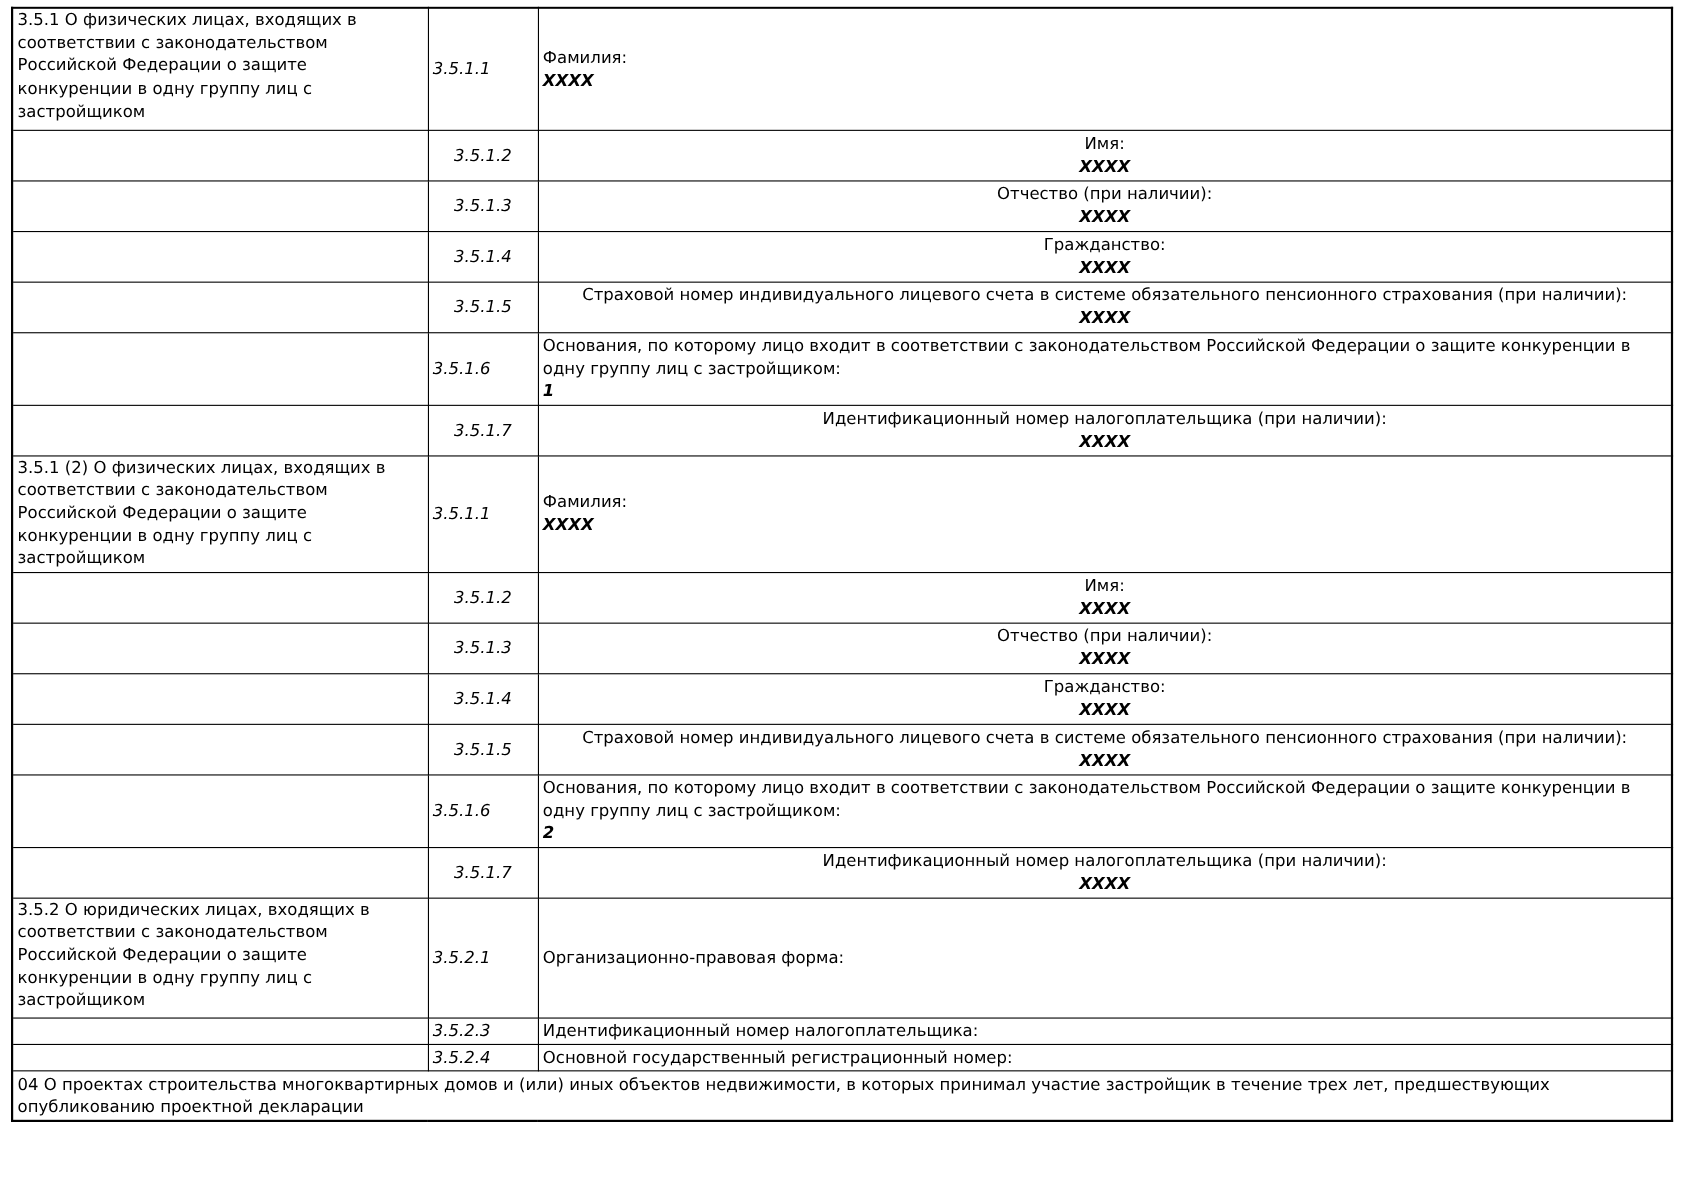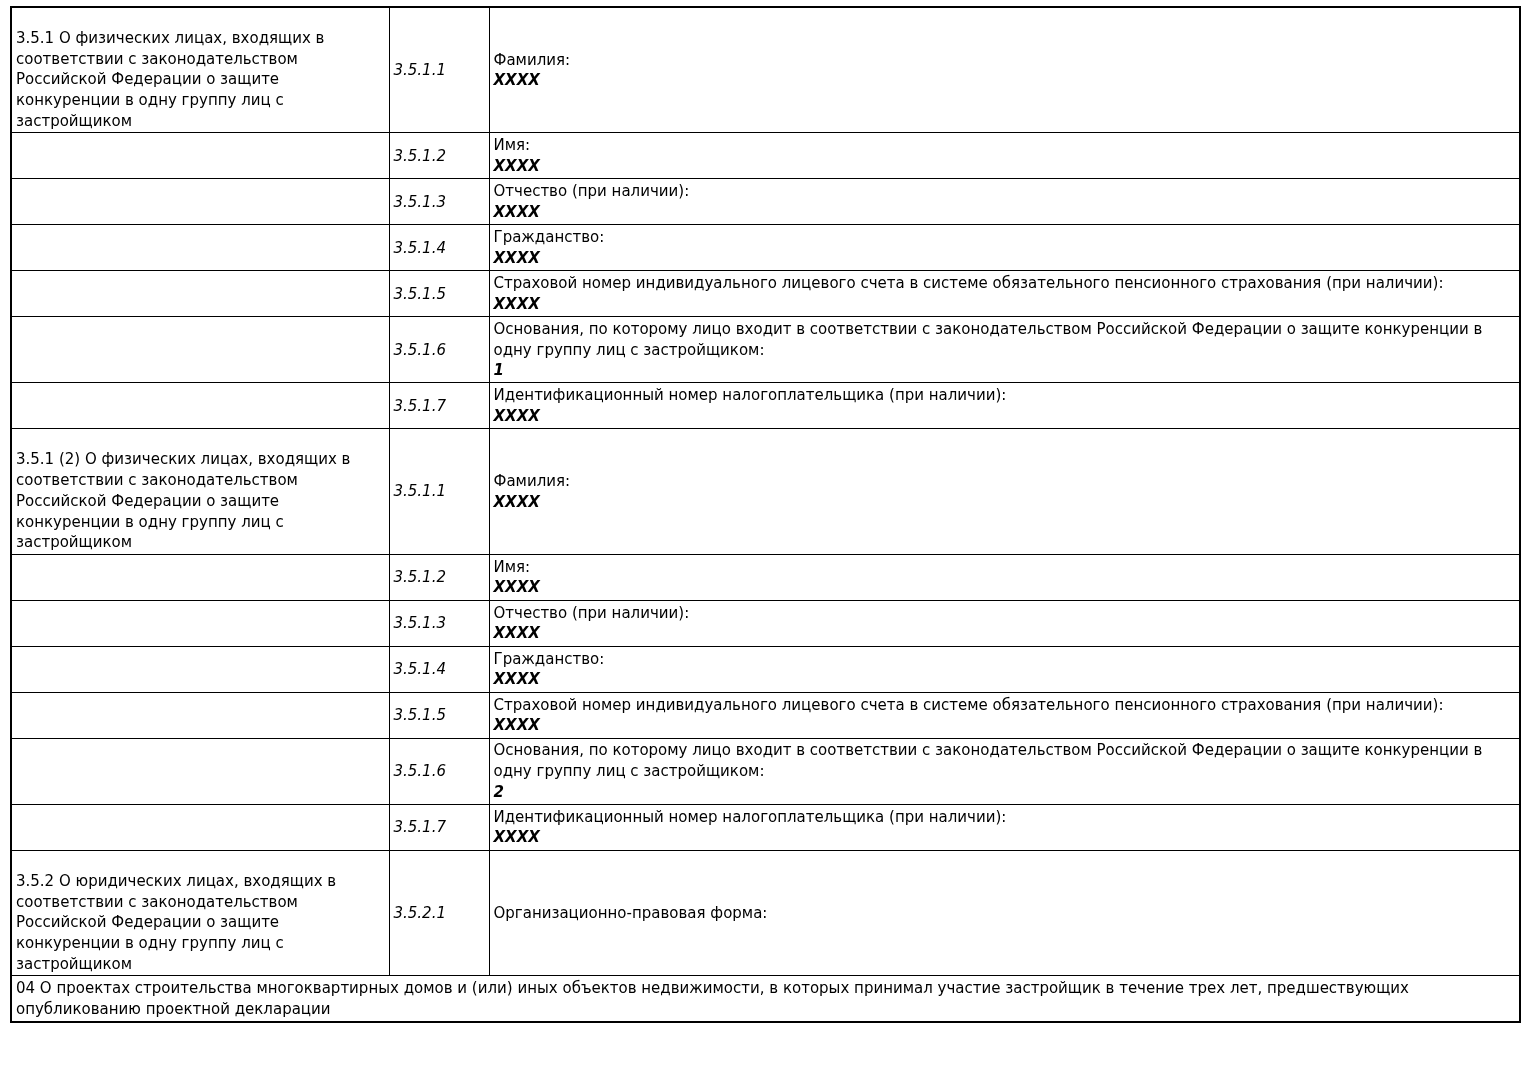--- a/index.html
+++ b/index.html
@@ -20,33 +20,33 @@
     border: 1px solid #000000;
     padding: 1px 4px 1px 4px;
     vertical-align: middle;
     line-height: 1.38;
     overflow: hidden;
     word-wrap: break-word;
   }
   td.section {
     width: 378px;
     vertical-align: top;
-    padding-top: 20px;
+    padding-top: 0;
   }
   td.code { width: 100px; font-style: italic; }
   td.content { }
   .field-label { font-weight: normal; }
   .field-value { font-weight: bold; font-style: italic; }
   .field-value:empty { display: none; }
   td.footer-cell { vertical-align: top; padding-top: 2px; }
   tr.r111 { height: 111px; }
   tr.r106 { height: 106px; }
   tr.r109 { height: 109px; margin-top: 44px; }
   tr.r66  { height: 66px; }
-  tr.r46  { height: 46px; }
+  tr.r46  { height: 46px; text-align: center; }
   tr.r24  { height: 24px; }
   tr.r44  { height: 44px; }
 </style>
 </head>
 <body>
 
 <table class="decl">
   <tbody>
 
     <tr class="r111">
@@ -164,19 +164,35 @@
     </tr>
 
     <tr class="r109">
       <td class="section">3.5.2 О юридических лицах, входящих в соответствии с законодательством Российской Федерации о защите конкуренции в одну группу лиц с застройщиком</td>
       <td class="code">3.5.2.1</td>
       <td class="content">
         <div class="field-label">Организационно-правовая форма:</div>
 
       </td>
     </tr>
+    <tr class="r24">
+      <td class="section"></td>
+      <td class="code">3.5.2.3</td>
+      <td class="content">
+        <div class="field-label">Идентификационный номер налогоплательщика:</div>
+
+      </td>
+    </tr>
+    <tr class="r24">
+      <td class="section"></td>
+      <td class="code">3.5.2.4</td>
+      <td class="content">
+        <div class="field-label">Основной государственный регистрационный номер:</div>
+
+      </td>
+    </tr>
 
     <tr class="r44">
       <td class="footer-cell" colspan="3">04 О проектах строительства многоквартирных домов и (или) иных объектов недвижимости, в которых принимал участие застройщик в течение трех лет, предшествующих опубликованию проектной декларации</td>
     </tr>
 
   </tbody>
 </table>
 
 </body></html>

